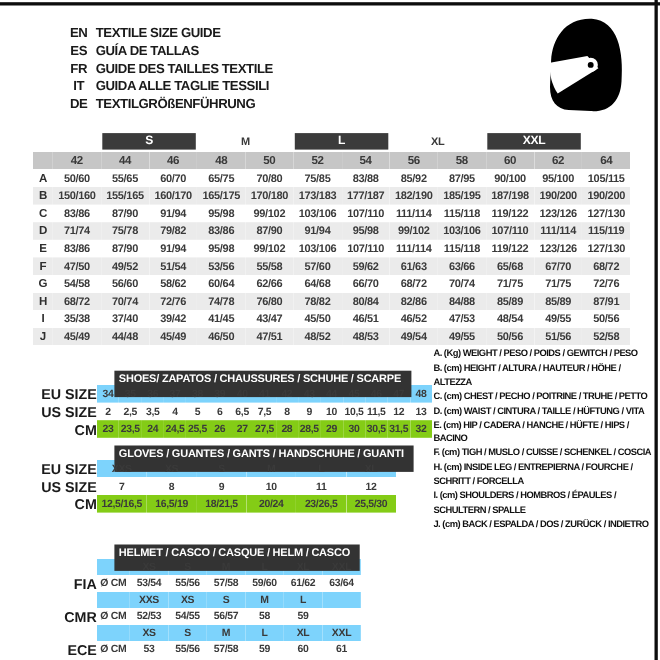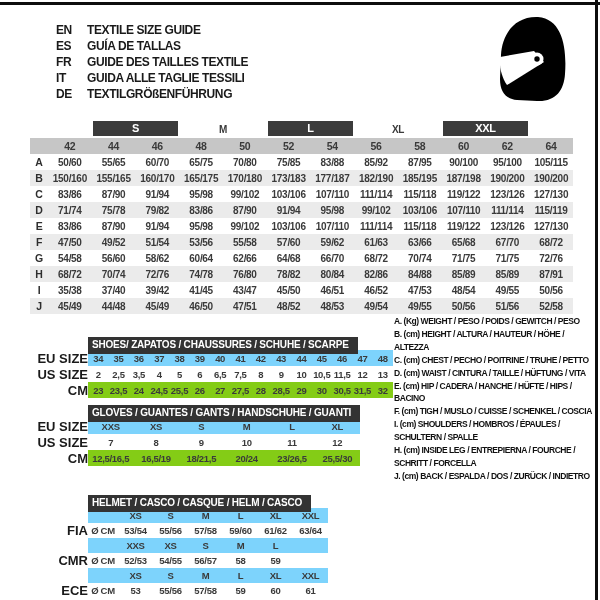--- a/index.html
+++ b/index.html
@@ -3,21 +3,21 @@
 <meta charset="utf-8">
 <style>
   html,body{margin:0;padding:0;background:#fff;}
   .canvas{position:relative;width:600px;height:600px;background:#fff;overflow:hidden;
           font-family:"Liberation Sans",sans-serif;color:#1a1a1a;}
   .frame-top{position:absolute;left:0;top:2px;width:600px;height:3px;background:#0d0d0d;}
   .frame-right{position:absolute;top:0;left:595px;width:3px;height:600px;background:#0d0d0d;}
 
   
   .lang-block{position:absolute;left:56px;top:22px;}
-  .lang-row{display:flex;font-weight:bold;font-size:12px;letter-spacing:-0.4px;line-height:16px;white-space:nowrap;}
+  .lang-row{display:flex;font-weight:bold;font-size:12px;letter-spacing:-0.4px;line-height:16px;white-space:nowrap;text-align:center;}
   .lang-code{width:31px;}
 
   .helmet-logo{position:absolute;left:492px;top:13px;width:76px;height:94px;}
 
   
   .textile-wrap{position:absolute;left:30px;top:121px;width:543px;}
   table{border-collapse:collapse;table-layout:fixed;}
   .textile{width:543px;font-size:10px;font-weight:bold;letter-spacing:-0.3px;color:#3a3a3a;text-align:center;}
   .textile td{height:16px;padding:0;white-space:nowrap;overflow:hidden;}
   .textile tr.group-row td{height:17px;background:#fff;}
@@ -25,22 +25,22 @@
   .textile tr.size-row td{background:#c6c6c6;font-size:10.5px;}
   .textile tr.alt td{background:#ebebeb;}
   .textile td.row-label{font-size:10.5px;color:#2e2e2e;}
 
   
   .section{position:absolute;left:30px;}
   #shoes-section{top:334px;}
   #gloves-section{top:402px;}
   #helmet-section{top:492px;}
   .sec-title-line{padding-left:58px;height:16px;}
-  .sec-bar{display:inline-block;height:17px;line-height:15px;background:#333;color:#fff;
-           font-size:10px;font-weight:bold;letter-spacing:-0.2px;padding:0 9px 0 4px;white-space:nowrap;}
+  .sec-bar{display:inline-block;height:24px;line-height:15px;background:#333;color:#fff;
+           font-size:10px;font-weight:bold;letter-spacing:-0.2px;padding:0 9px 0 4px;white-space:nowrap;margin-left:16px;}
   .sec-table{font-size:9.5px;font-weight:bold;letter-spacing:-0.3px;color:#3a3a3a;text-align:center;}
   .sec-table td{height:16px;padding:0;white-space:nowrap;overflow:hidden;}
   #helmet-section .sec-table td{height:15px;}
   .sec-table td.sec-label{text-align:right;padding-left:5px;font-size:13px;letter-spacing:0;color:#1a1a1a;}
   .band-mid{background:#7dd3fc;}
   .band-light{background:#84cc16;}
 
   
   .legend{position:absolute;left:394px;top:315px;width:200px;
           font-size:8.5px;font-weight:bold;letter-spacing:-0.45px;line-height:12.9px;color:#111;}
@@ -466,17 +466,17 @@
     </table>
   </div>
 
   <div class="legend" id="legend">
       <div class="legend-item">A. (Kg) WEIGHT / PESO / POIDS / GEWITCH / PESO</div>
       <div class="legend-item">B. (cm) HEIGHT / ALTURA / HAUTEUR / HÖHE / ALTEZZA</div>
       <div class="legend-item">C. (cm) CHEST / PECHO / POITRINE / TRUHE / PETTO</div>
       <div class="legend-item">D. (cm) WAIST / CINTURA / TAILLE / HÜFTUNG / VITA</div>
       <div class="legend-item">E. (cm) HIP / CADERA / HANCHE / HÜFTE / HIPS /  BACINO</div>
       <div class="legend-item">F. (cm) TIGH / MUSLO / CUISSE / SCHENKEL / COSCIA</div>
+      <div class="legend-item">H. (cm) INSIDE LEG / ENTREPIERNA / FOURCHE / SCHRITT / FORCELLA</div>
       <div class="legend-item">I.  (cm) SHOULDERS / HOMBROS / ÉPAULES / SCHULTERN / SPALLE</div>
-      <div class="legend-item">H. (cm) INSIDE LEG / ENTREPIERNA / FOURCHE / SCHRITT / FORCELLA</div>
       <div class="legend-item">J. (cm) BACK / ESPALDA / DOS / ZURÜCK / INDIETRO</div>
     </div>
 </div>
 
 </body></html>

